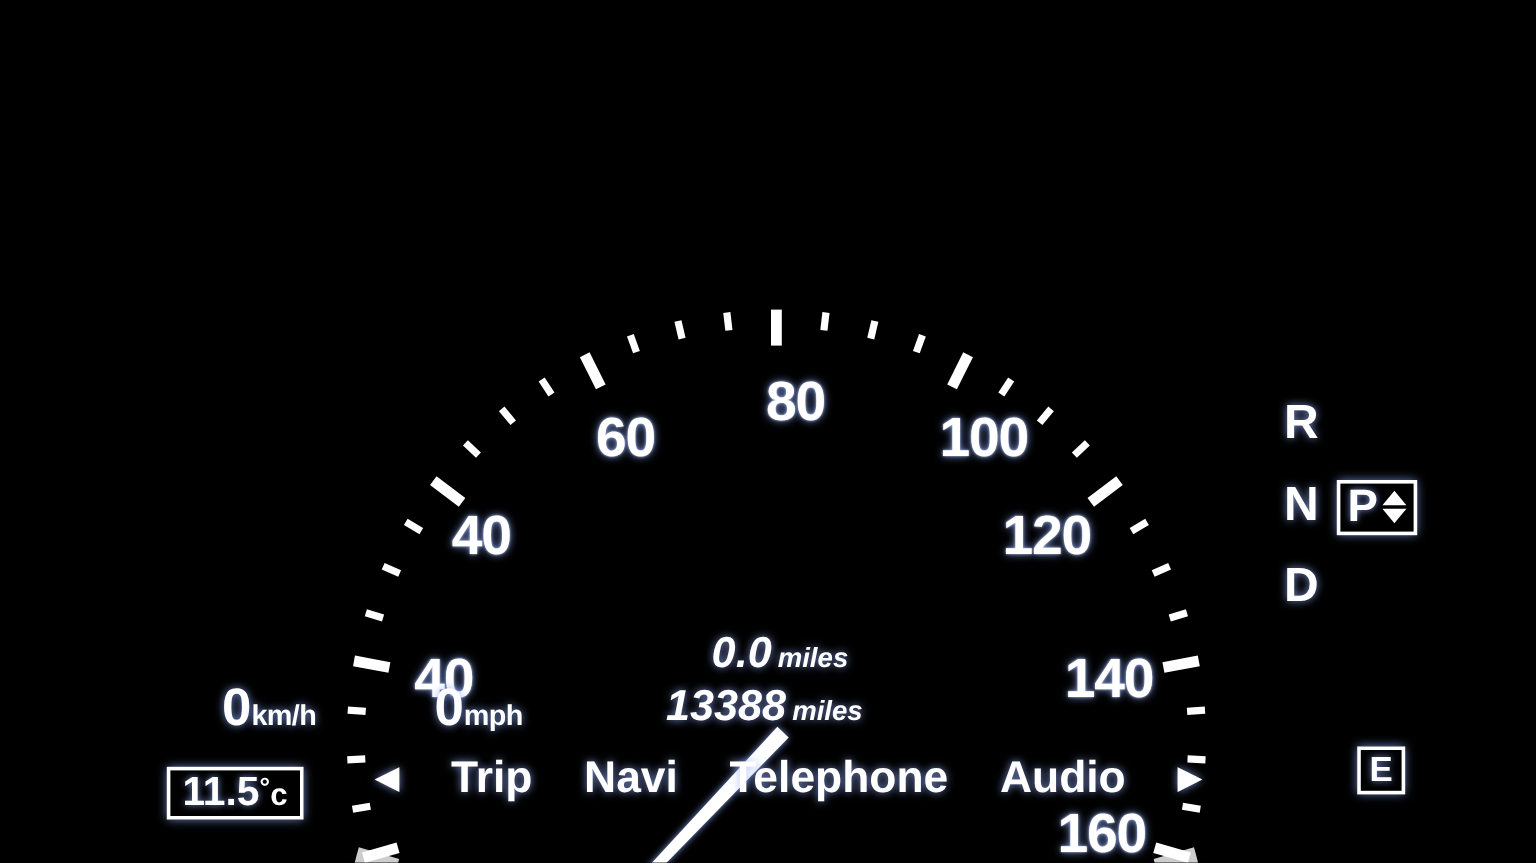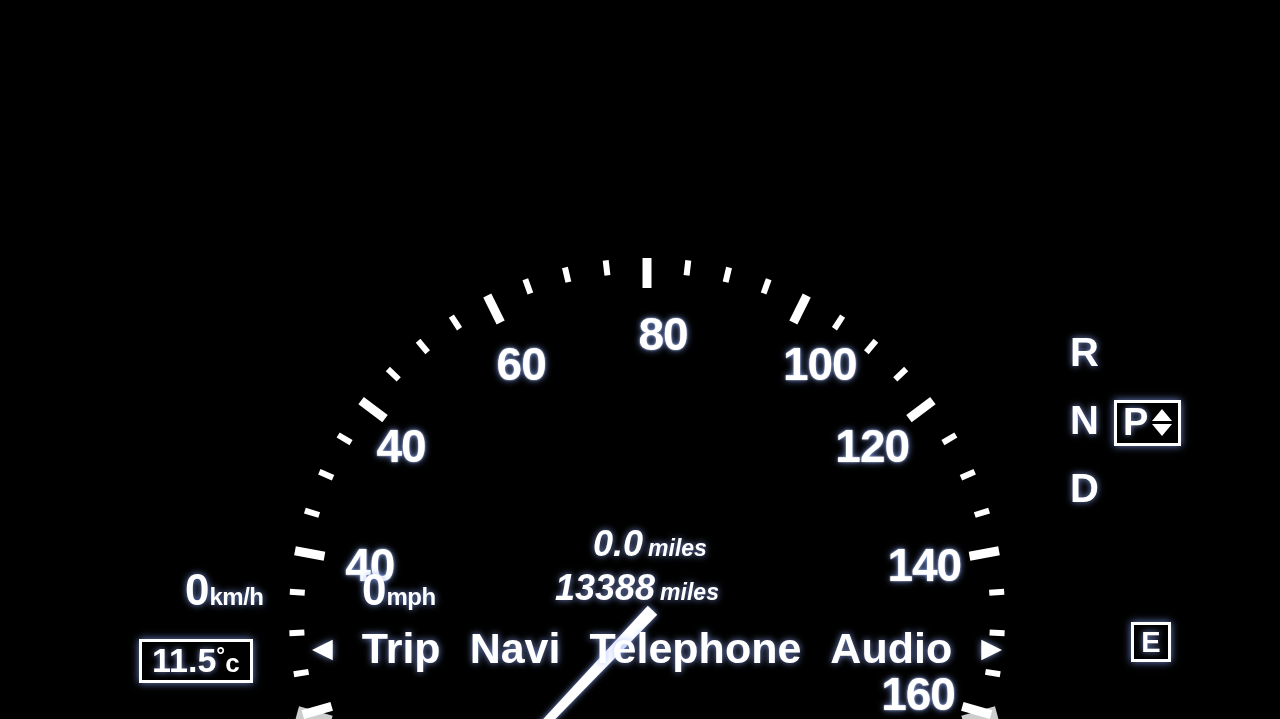--- a/index.html
+++ b/index.html
@@ -128,21 +128,21 @@
     position: absolute;
     left: 312px;
     top: 620px;
     width: 690px;
     height: 56px;
     display: flex;
     align-items: center;
     justify-content: space-between;
   }
   .menu-item {
-    font-size: 43px;
+    font-size: 37px;
     font-weight: bold;
     color: #ffffff;
     text-shadow: 0 0 7px rgba(150,175,255,0.8);
     letter-spacing: 0px;
     text-align: right;
   }
   .menu-arrow {
     font-size: 27px;
     line-height: 1;
     color: #ffffff;

